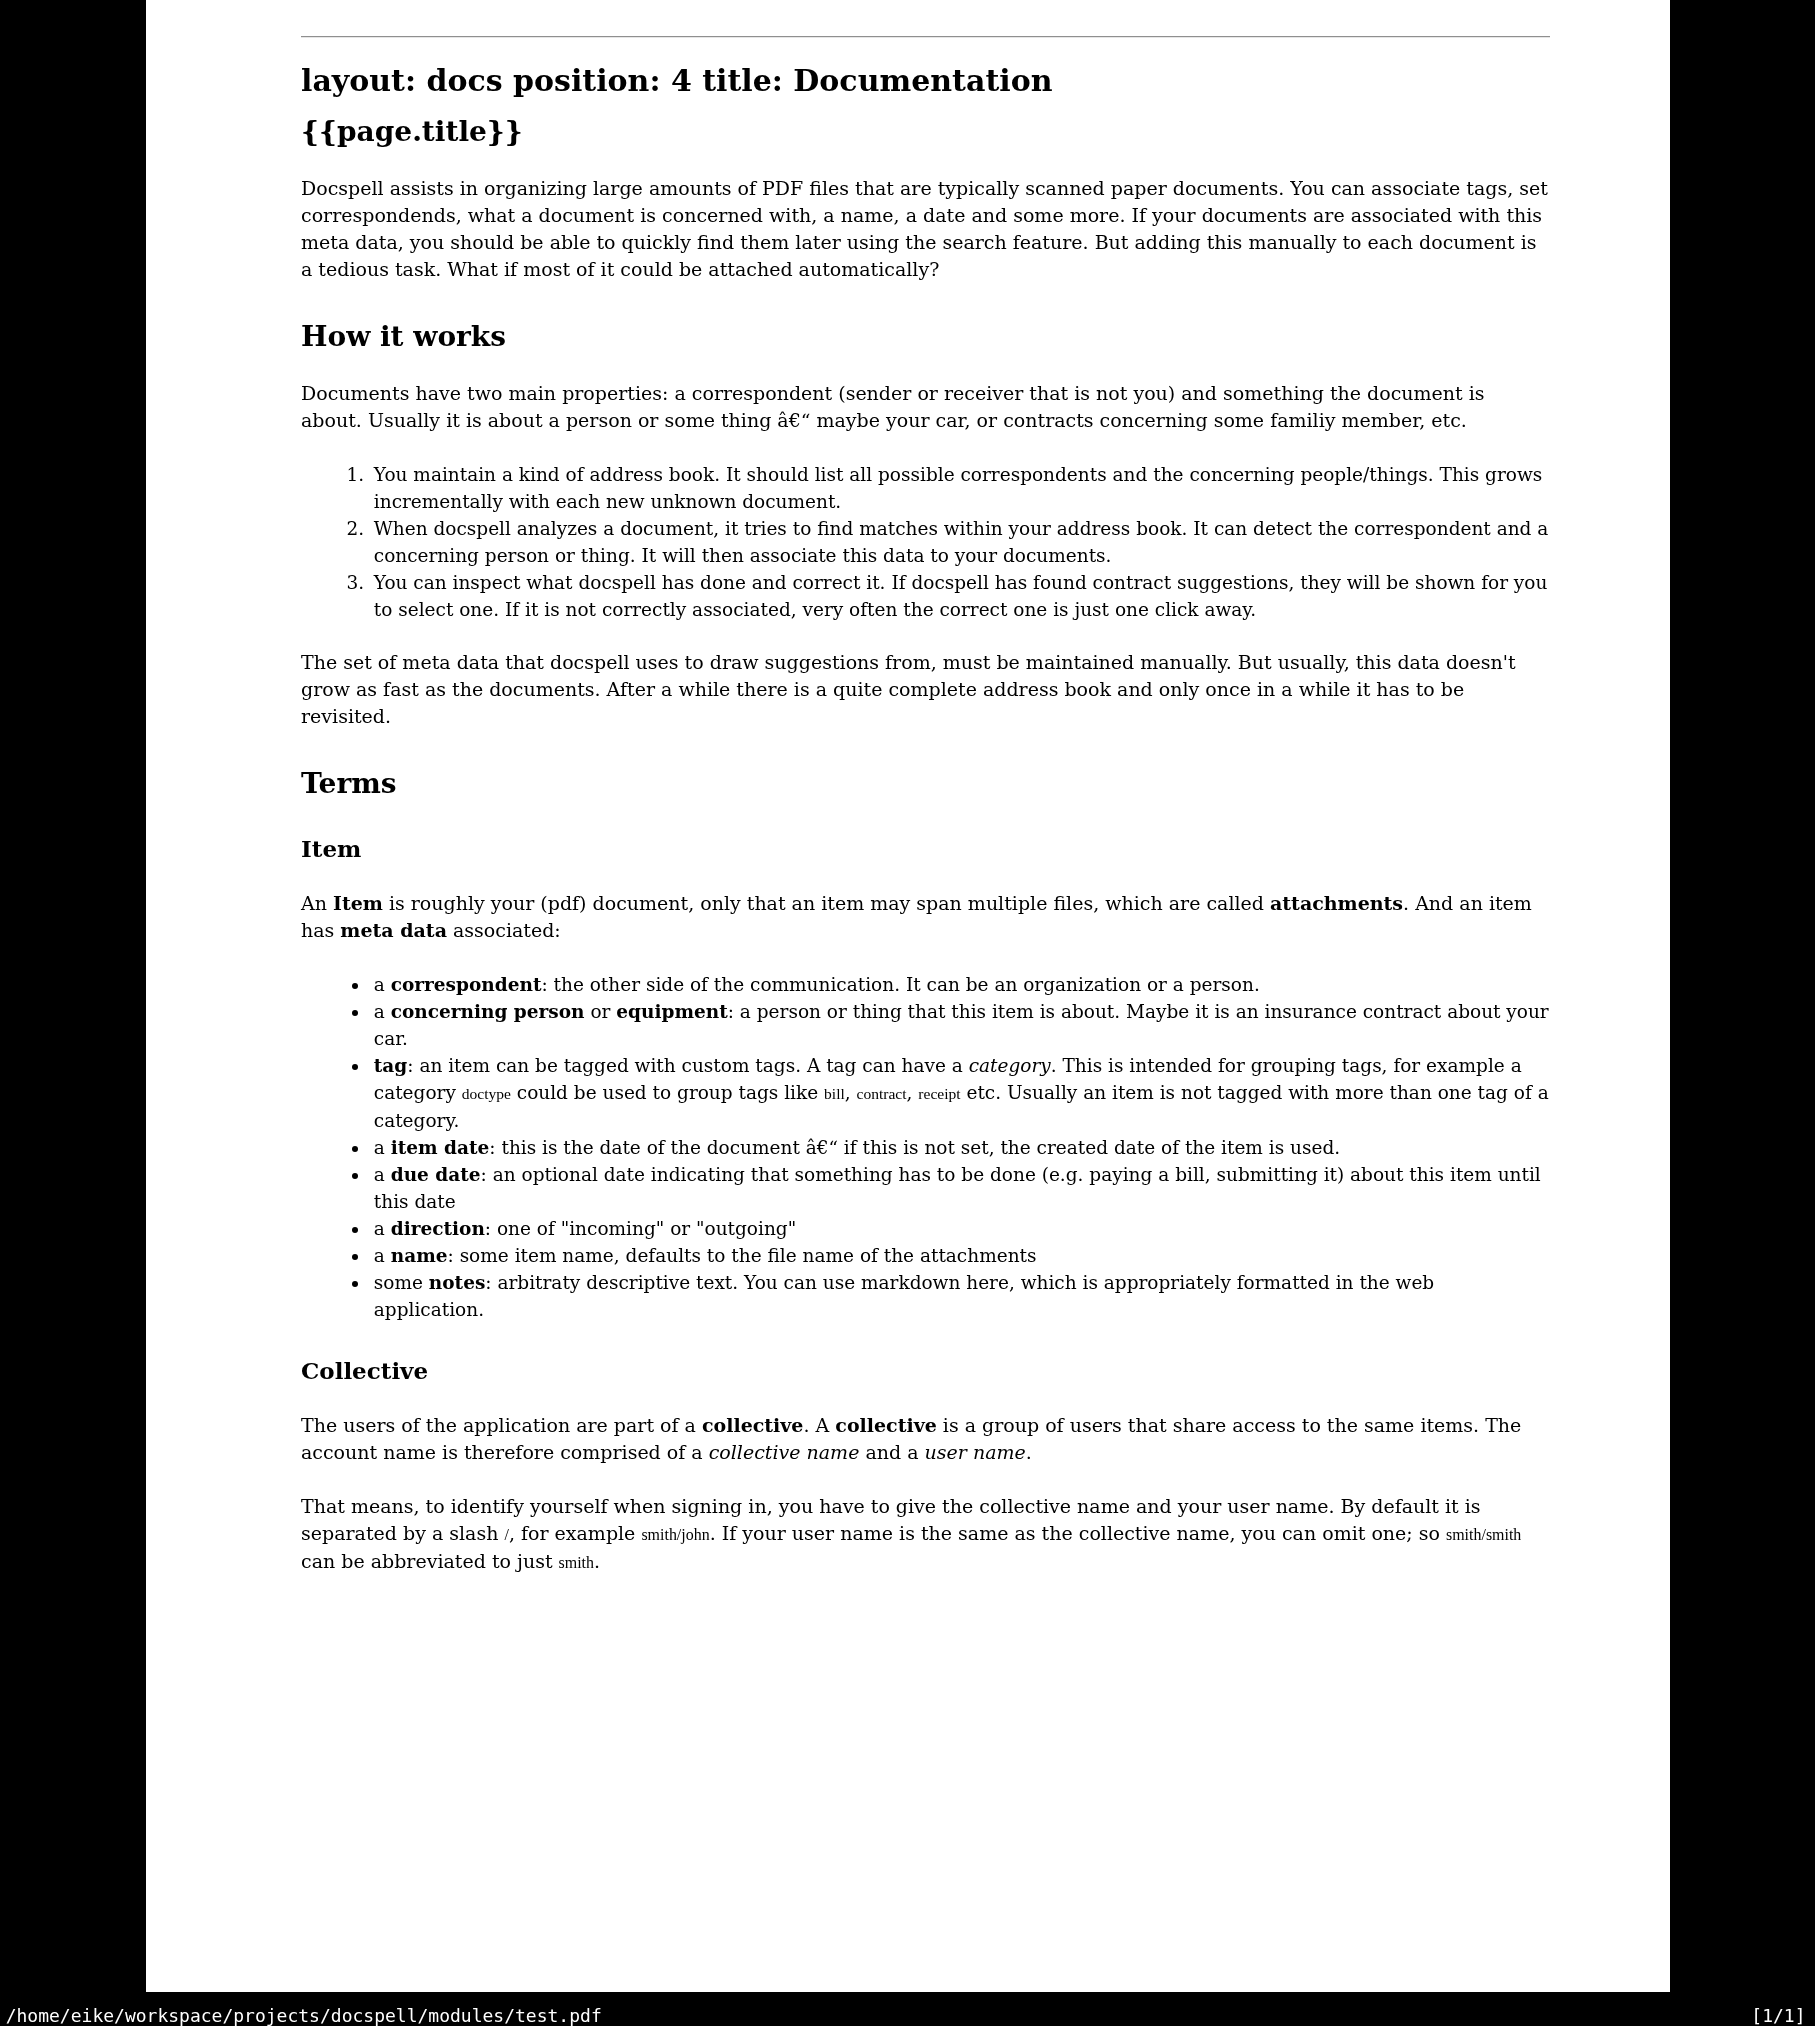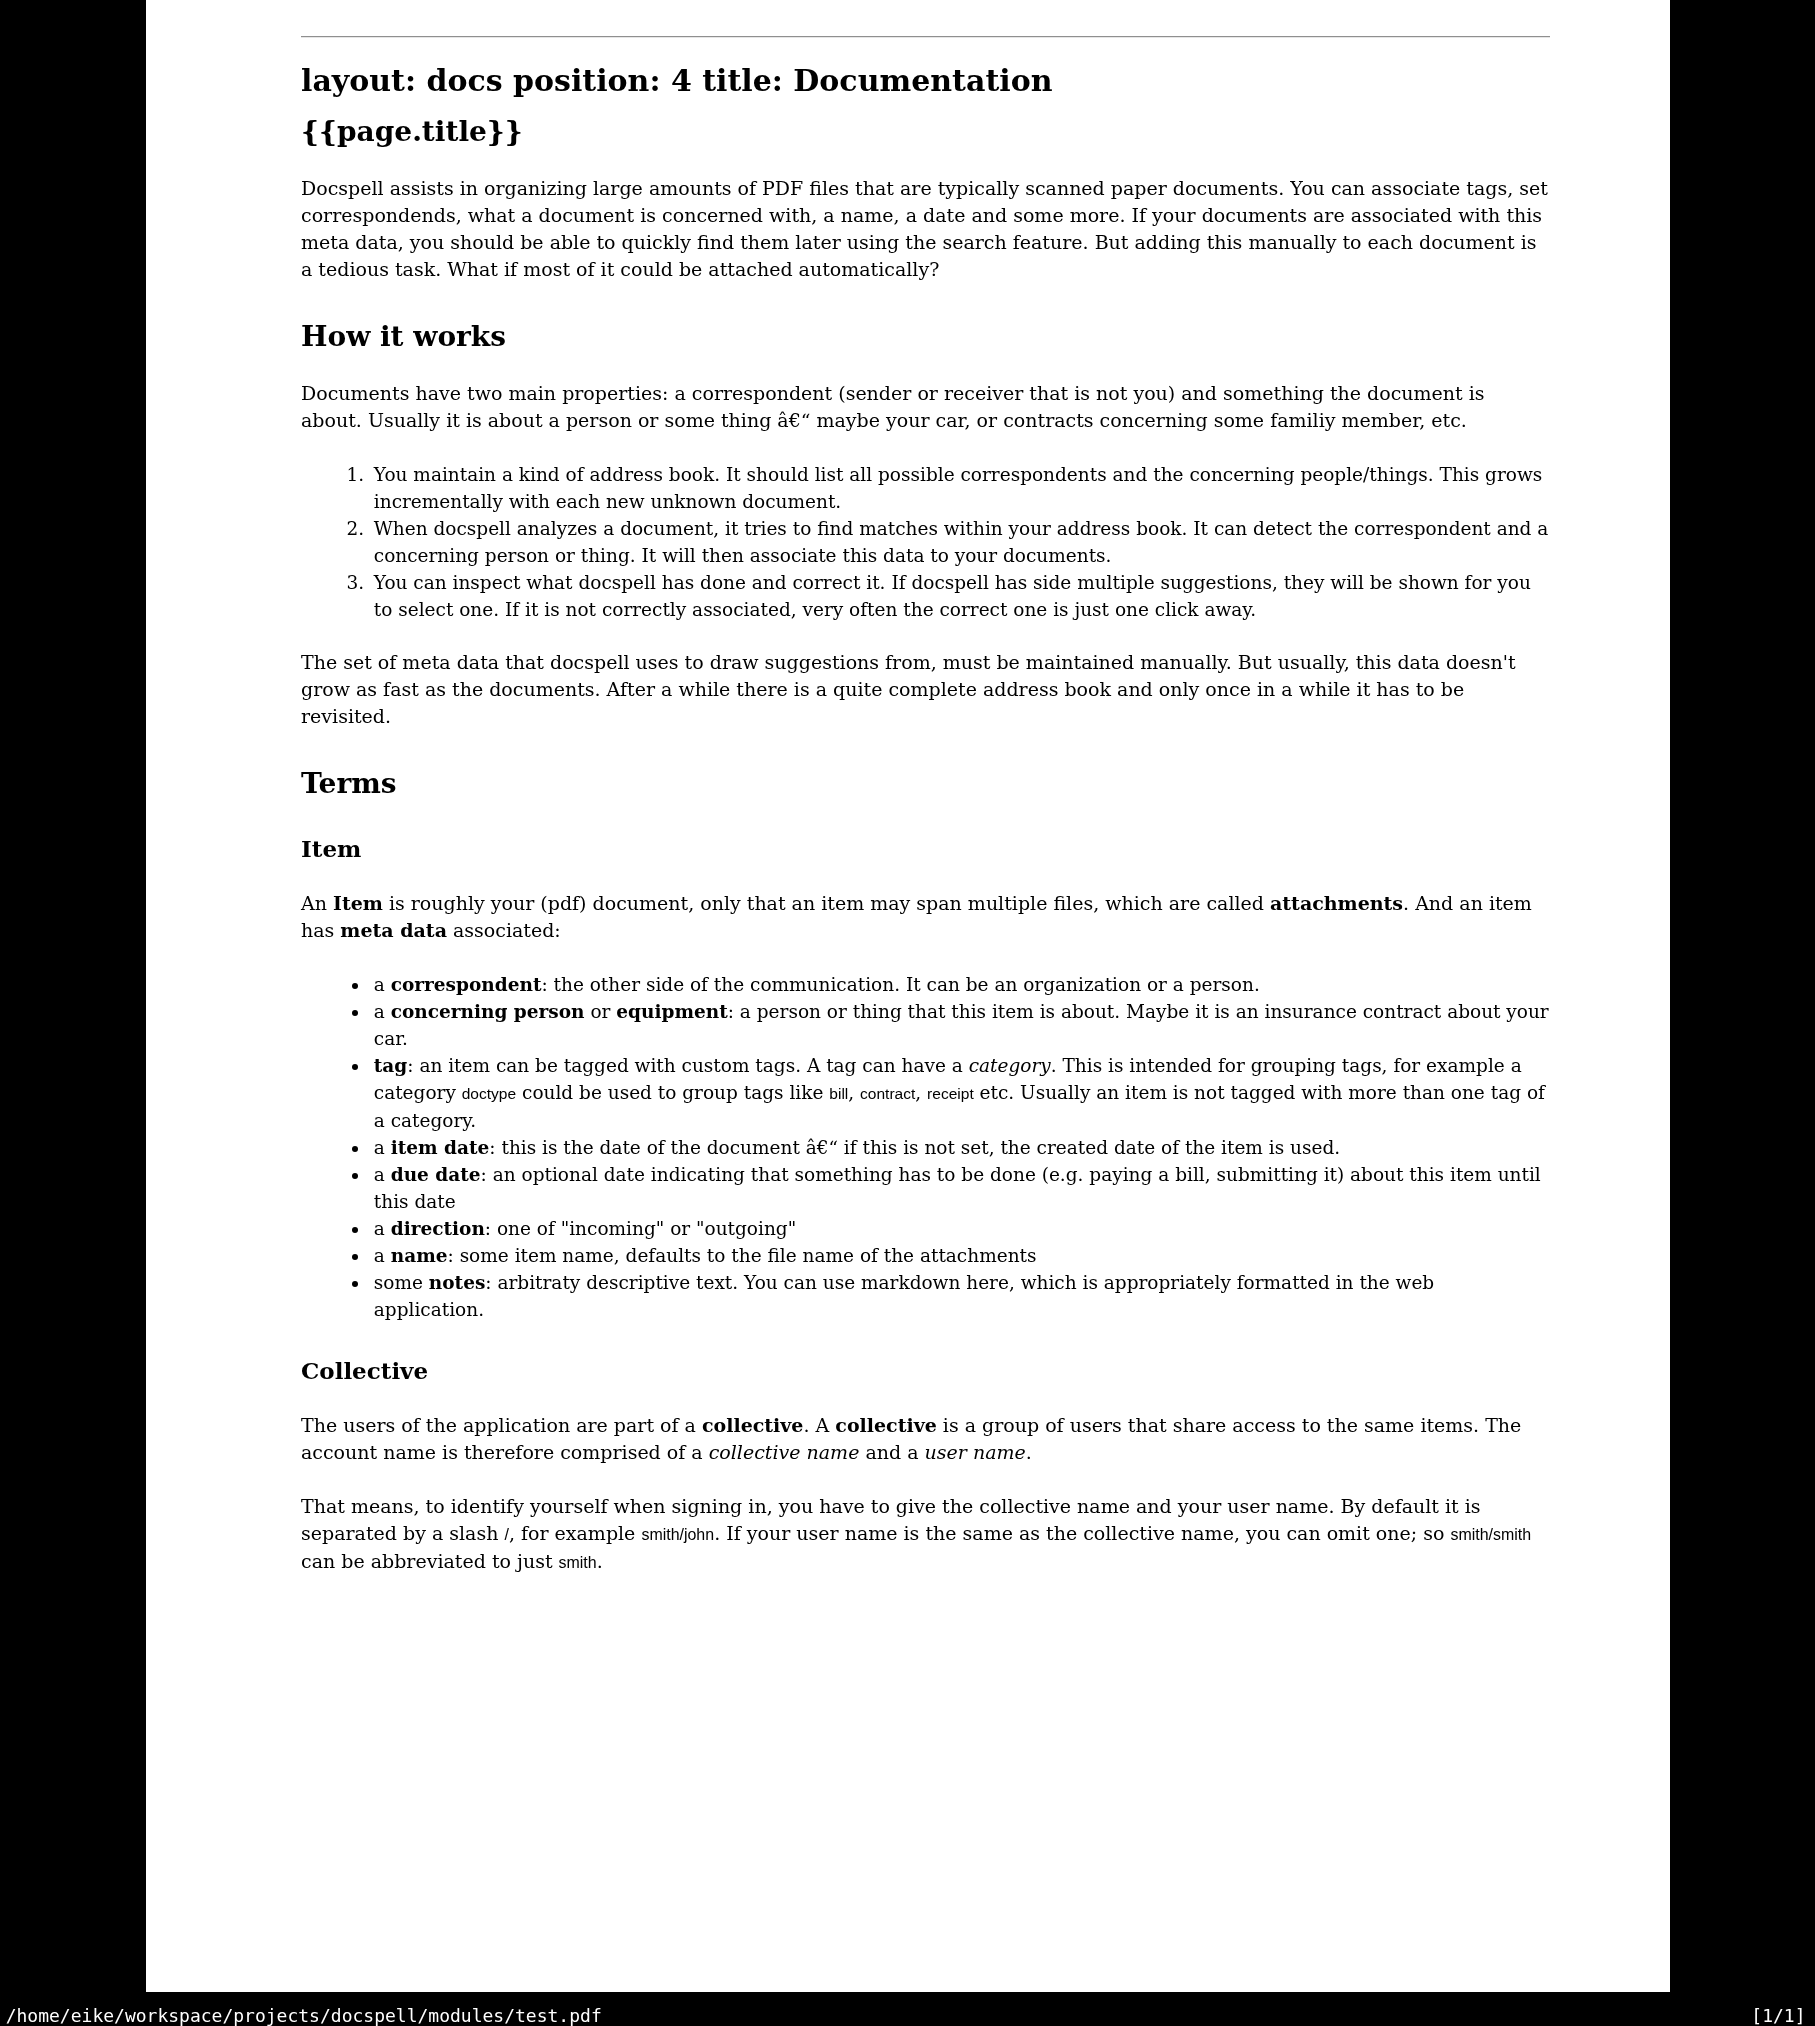--- a/index.html
+++ b/index.html
@@ -59,21 +59,21 @@
   ol.steps-list, ul.bullet-list{
     font-size:18.5px;
     line-height:27px;
     margin:26.5px 0 0 0;
     padding:0 0 0 69px;
   }
   li{margin:0;padding:0 0 0 3.8px;}
   .seg-bold{font-weight:bold;}
   .seg-italic{font-style:italic;}
   .seg-code{
-    font-family:Liberation Sans, sans-serif;
+    font-family:Liberation Serif, serif;
     font-size:0.84em;
     margin-top:32px;
   }
   .statusbar{
     position:absolute;
     left:0;bottom:0;
     width:100%;height:34px;
     background:#000;
     color:#fff;
     font-family:"DejaVu Sans Mono", monospace;
@@ -100,21 +100,21 @@
 
     <p class="body-par"><span>Docspell assists in organizing large amounts of PDF files that are typically scanned paper documents. You can associate tags, set correspondends, what a document is concerned with, a name, a date and some more. If your documents are associated with this meta data, you should be able to quickly find them later using the search feature. But adding this manually to each document is a tedious task. What if most of it could be attached automatically?</span></p>
 
     <h2 class="section-heading">How it works</h2>
 
     <p class="body-par"><span>Documents have two main properties: a correspondent (sender or receiver that is not you) and something the document is about. Usually it is about a person or some thing â€“ maybe your car, or contracts concerning some familiy member, etc.</span></p>
 
     <ol class="steps-list">
       <li><span>You maintain a kind of address book. It should list all possible correspondents and the concerning people/things. This grows incrementally with each new unknown document.</span></li>
       <li><span>When docspell analyzes a document, it tries to find matches within your address book. It can detect the correspondent and a concerning person or thing. It will then associate this data to your documents.</span></li>
-      <li><span>You can inspect what docspell has done and correct it. If docspell has side multiple suggestions, they will be shown for you to select one. If it is not correctly associated, very often the correct one is just one click away.</span></li>
+      <li><span>You can inspect what docspell has done and correct it. If docspell has found contract suggestions, they will be shown for you to select one. If it is not correctly associated, very often the correct one is just one click away.</span></li>
     </ol>
 
     <p class="body-par"><span>The set of meta data that docspell uses to draw suggestions from, must be maintained manually. But usually, this data doesn't grow as fast as the documents. After a while there is a quite complete address book and only once in a while it has to be revisited.</span></p>
 
     <h2 class="section-heading">Terms</h2>
 
 
     <h3 class="subsection-heading">Item</h3>
 
     <p class="body-par"><span>An </span><span class="seg-bold">Item</span><span> is roughly your (pdf) document, only that an item may span multiple files, which are called </span><span class="seg-bold">attachments</span><span>. And an item has </span><span class="seg-bold">meta data</span><span> associated:</span></p>

